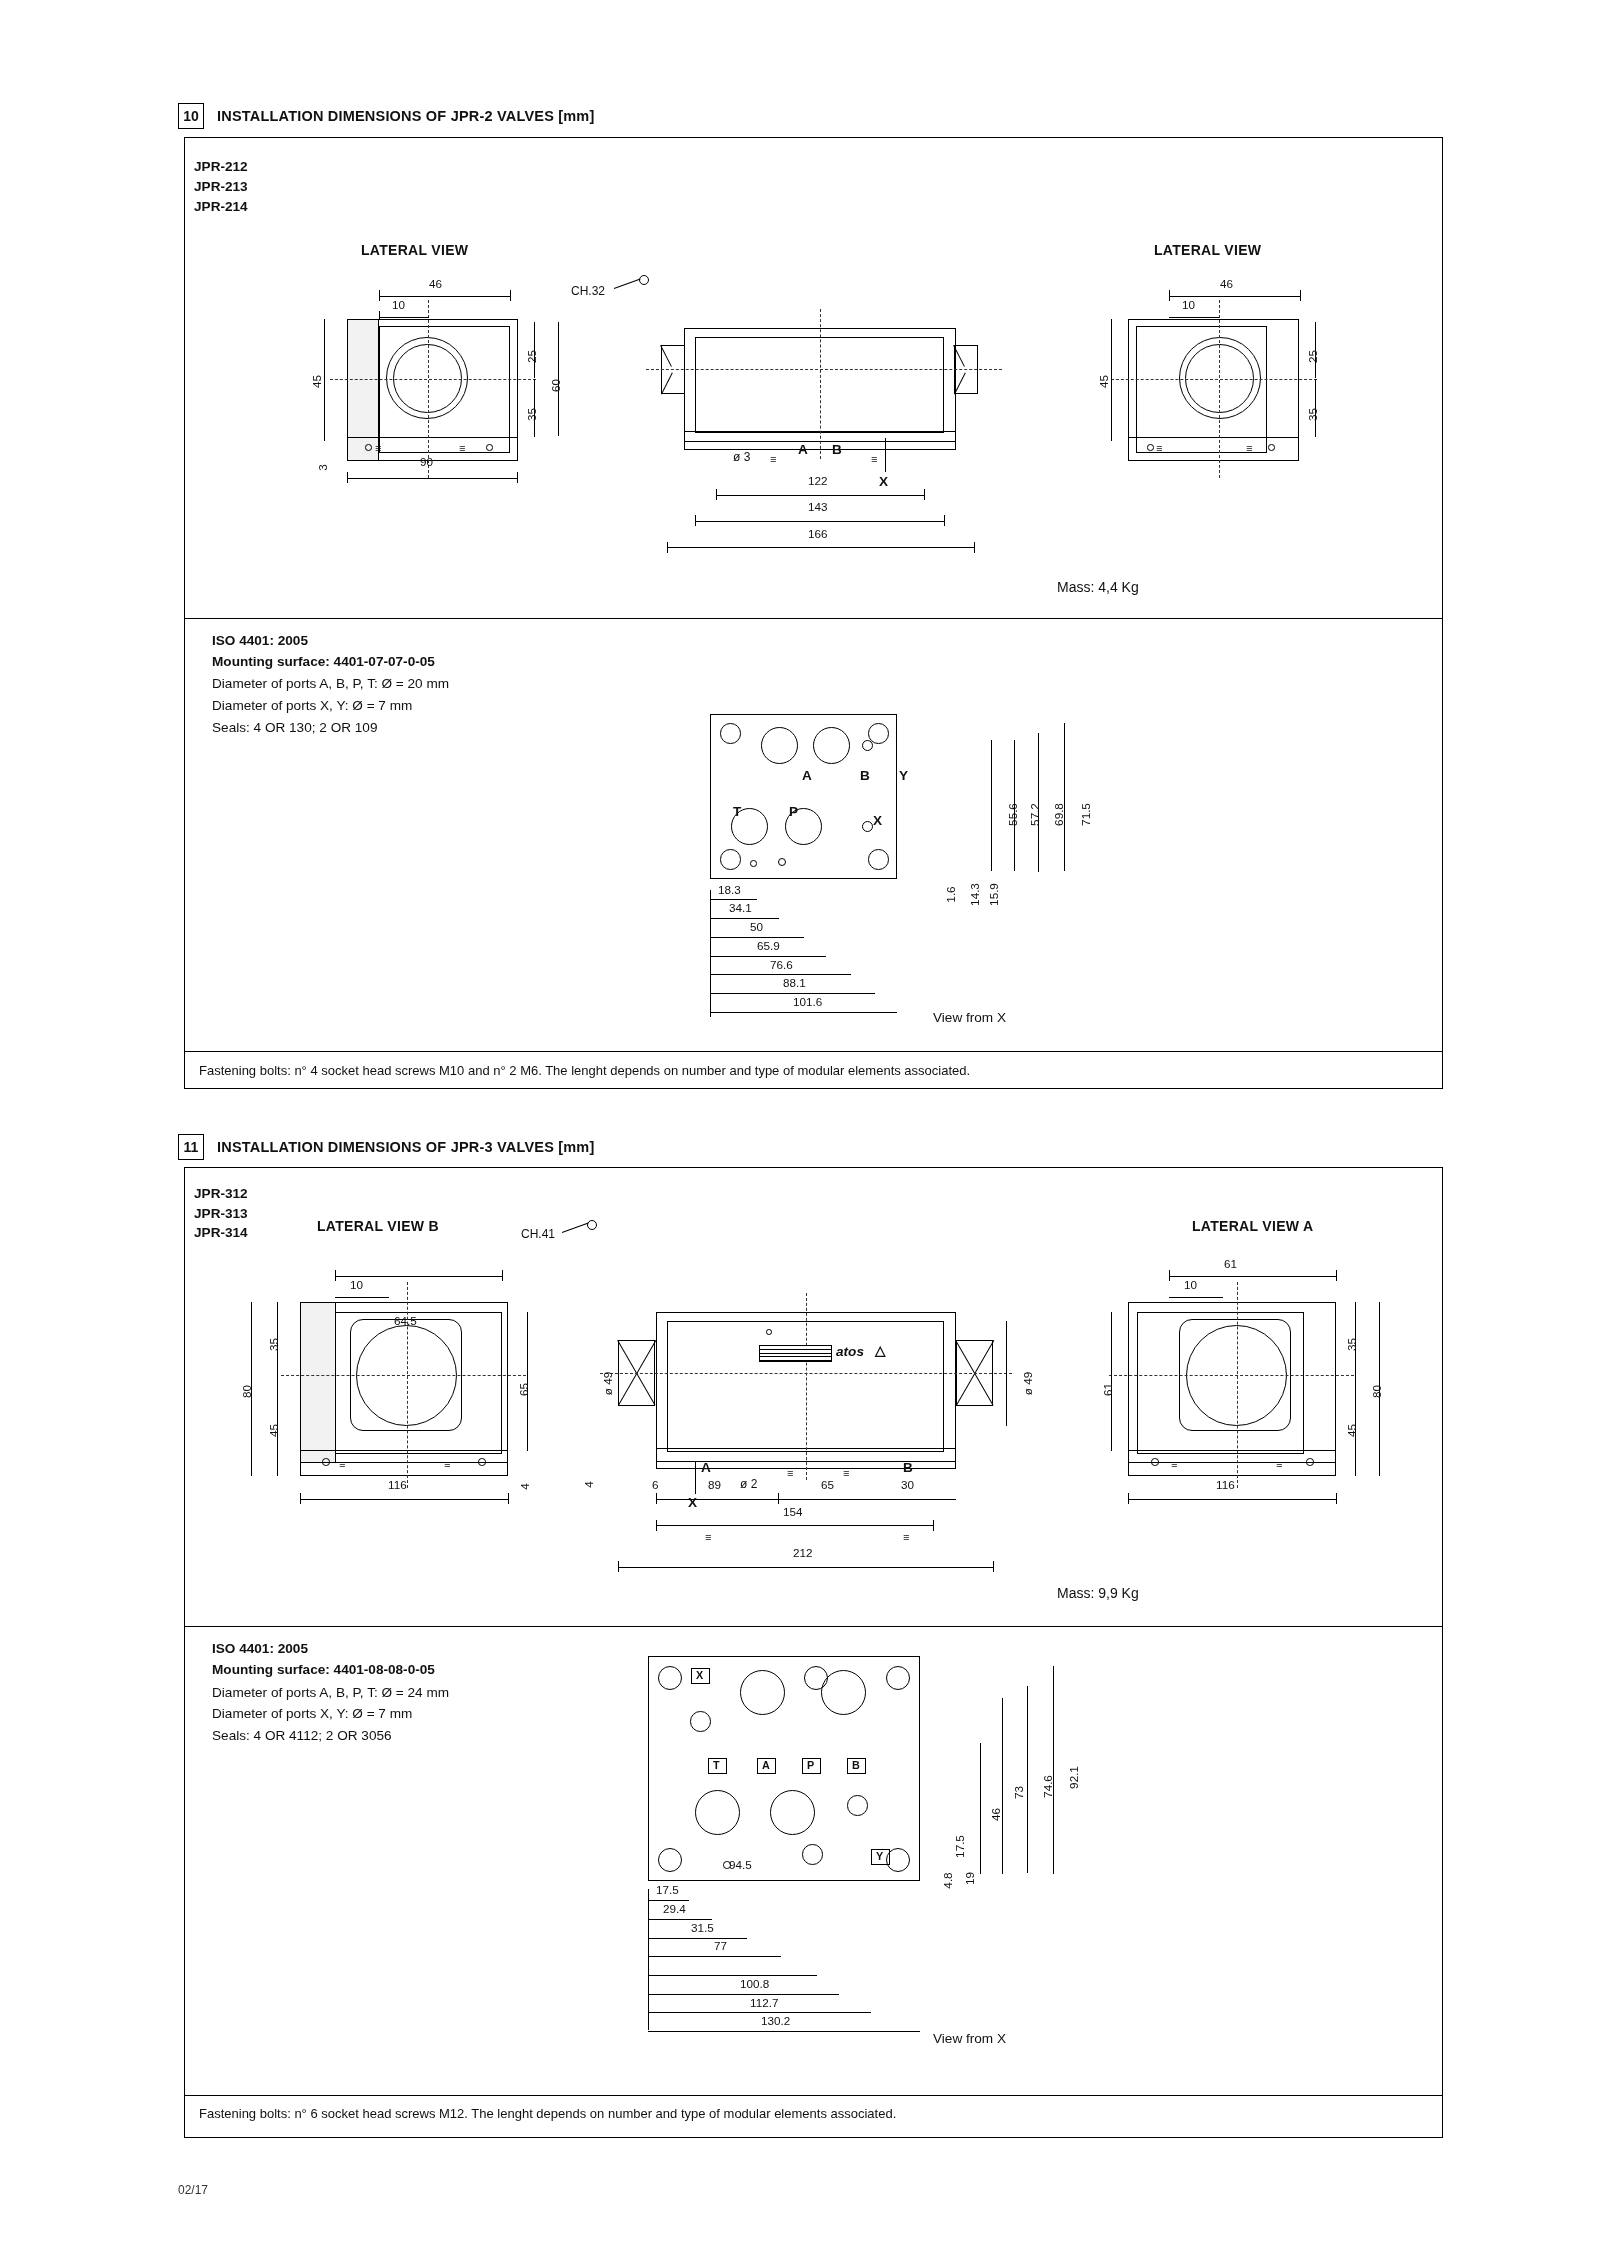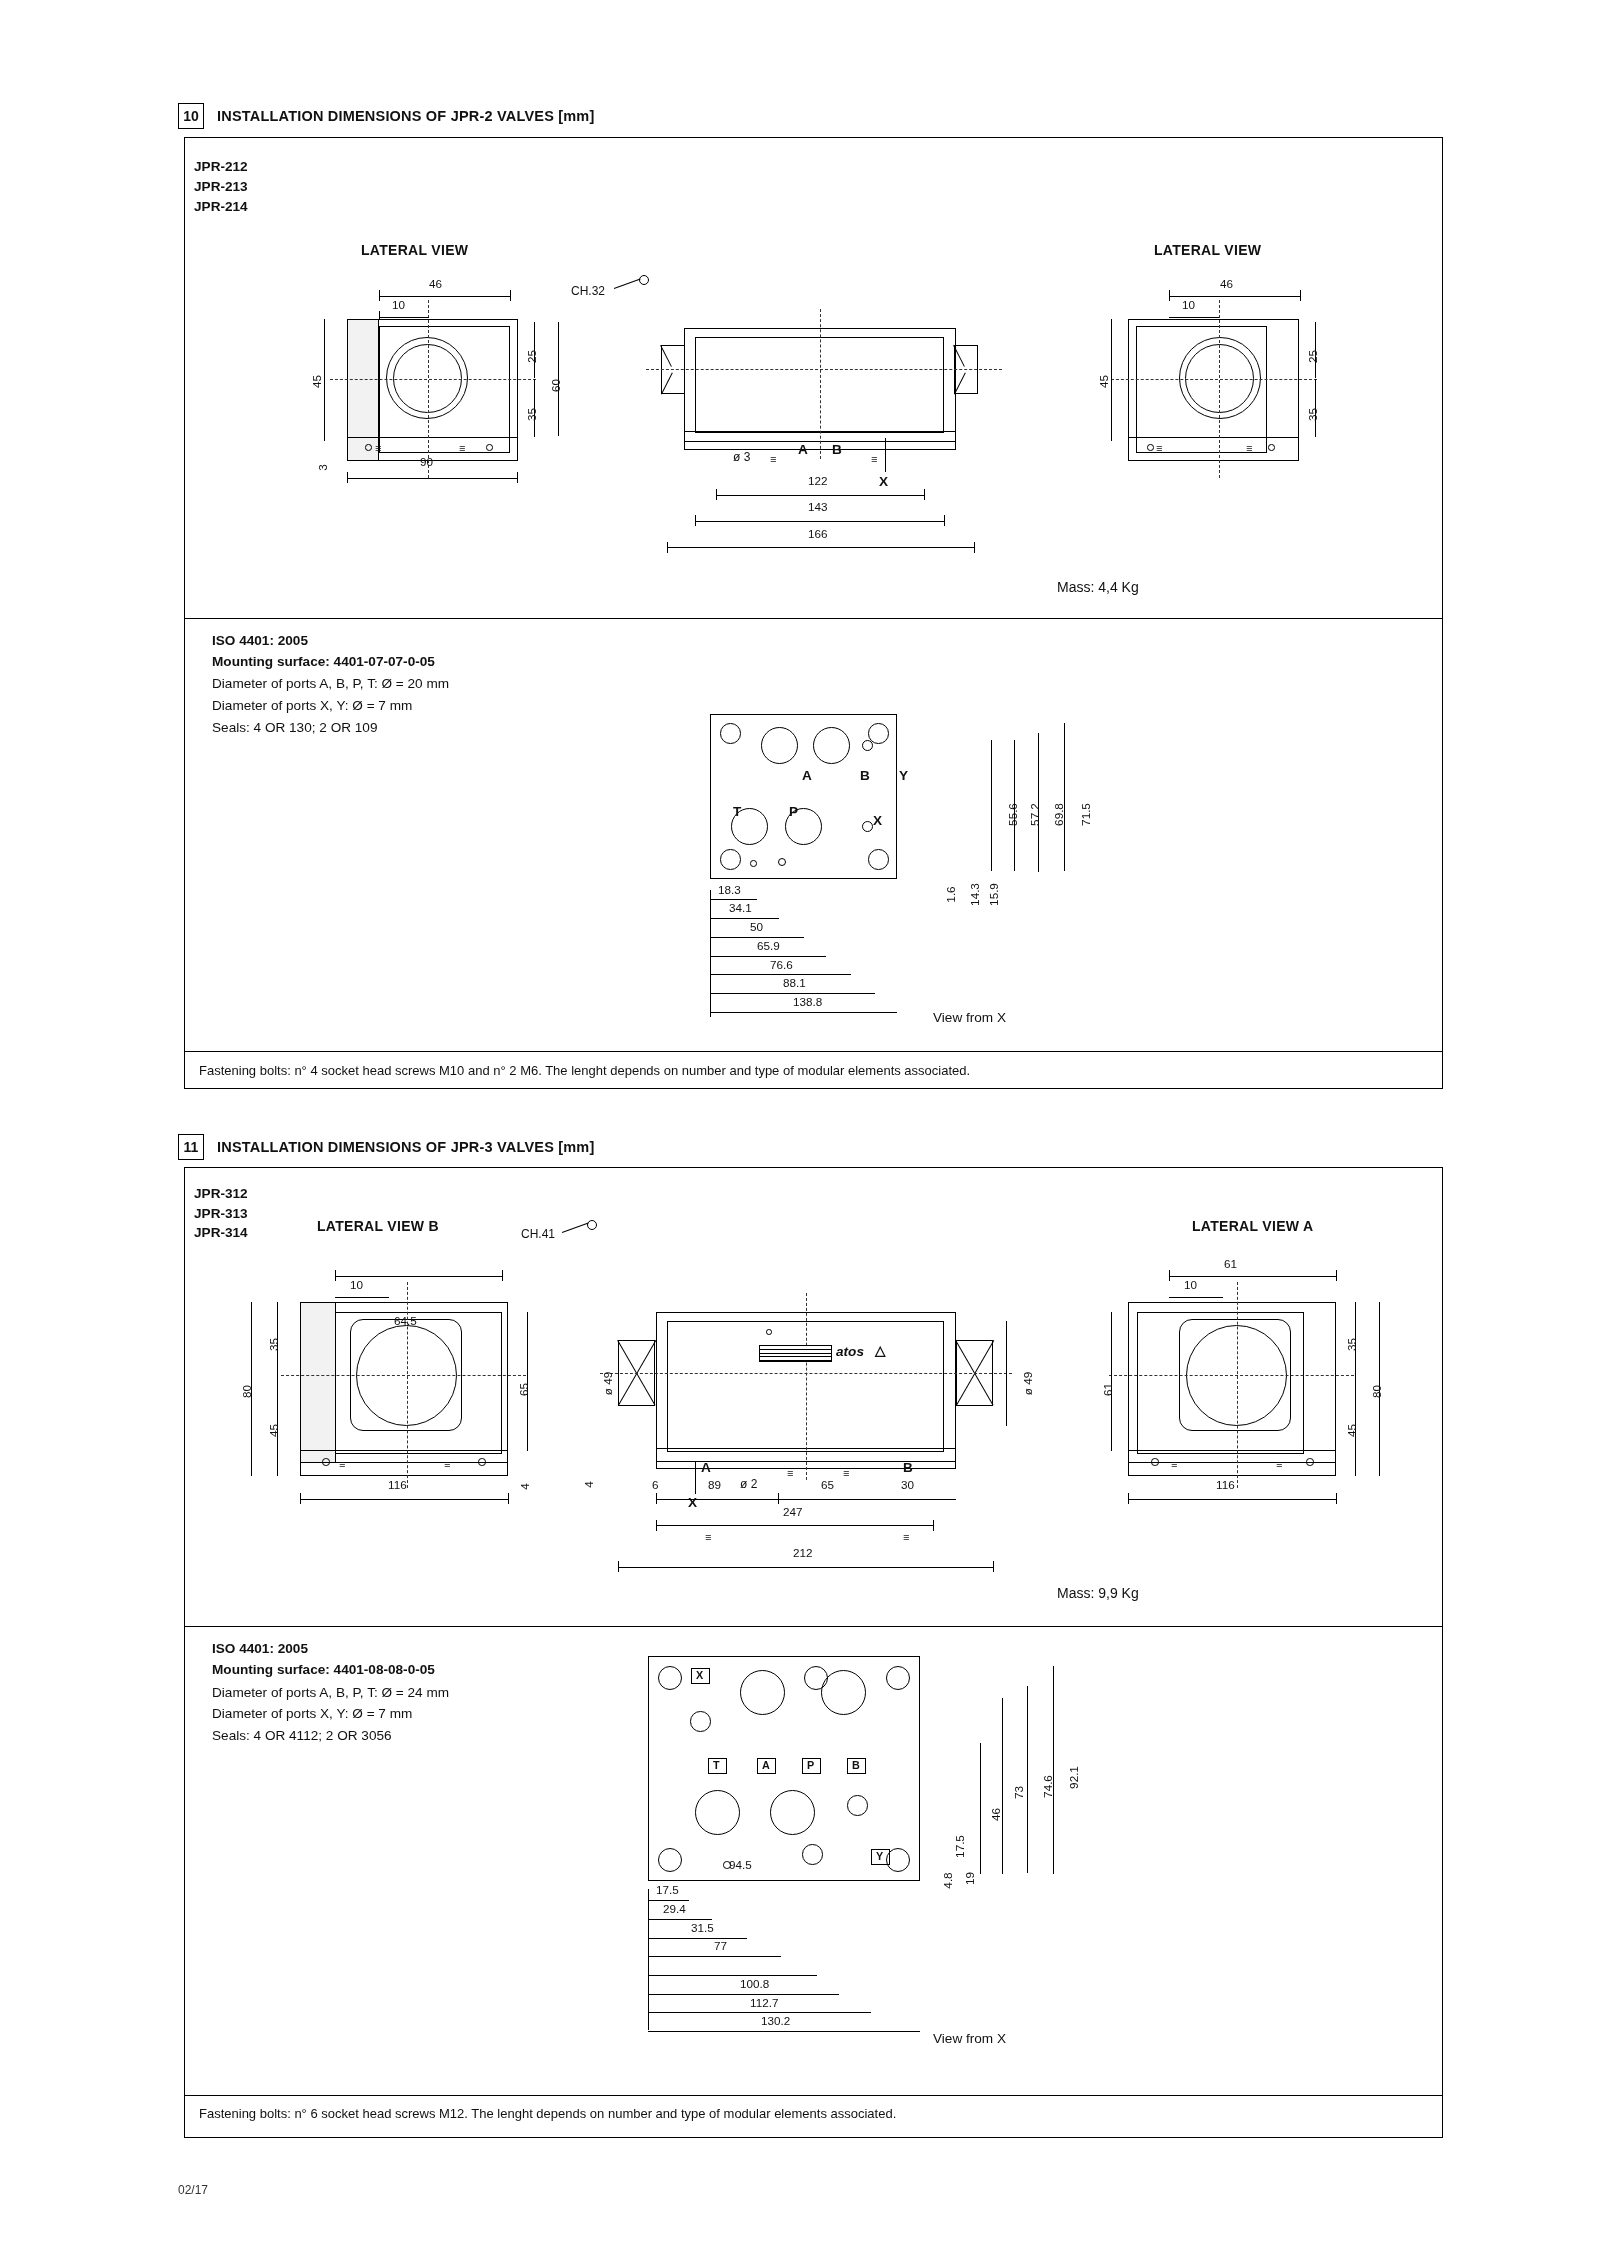--- a/index.html
+++ b/index.html
@@ -214,21 +214,21 @@
     <div class="dimn" style="left:729px;top:901px;">34.1</div>
     <div class="ln lnh" style="left:710px;top:937px;width:94px;"></div>
     <div class="dimn" style="left:750px;top:920px;">50</div>
     <div class="ln lnh" style="left:710px;top:956px;width:116px;"></div>
     <div class="dimn" style="left:757px;top:939px;">65.9</div>
     <div class="ln lnh" style="left:710px;top:974px;width:141px;"></div>
     <div class="dimn" style="left:770px;top:958px;">76.6</div>
     <div class="ln lnh" style="left:710px;top:993px;width:165px;"></div>
     <div class="dimn" style="left:783px;top:976px;">88.1</div>
     <div class="ln lnh" style="left:710px;top:1012px;width:187px;"></div>
-    <div class="dimn" style="left:793px;top:995px;">138.8</div>
+    <div class="dimn" style="left:793px;top:995px;">101.6</div>
     <div class="ln lnv" style="left:710px;top:890px;height:127px;"></div>
 
     <div class="dimn rot2" style="left:942px;top:888px;">1.6</div>
     <div class="dimn rot2" style="left:963px;top:888px;">14.3</div>
     <div class="dimn rot2" style="left:982px;top:888px;">15.9</div>
     <div class="ln lnv" style="left:991px;top:740px;height:131px;"></div>
     <div class="dimn rot2" style="left:1001px;top:808px;">55.6</div>
     <div class="ln lnv" style="left:1014px;top:740px;height:131px;"></div>
     <div class="dimn rot2" style="left:1023px;top:808px;">57.2</div>
     <div class="ln lnv" style="left:1038px;top:733px;height:139px;"></div>
@@ -335,21 +335,21 @@
     <div class="ln lnv" style="left:778px;top:1493px;height:11.2px;"></div>
     <div class="dimn" style="left:708px;top:1478px;">89</div>
     <div class="ln lnh" style="left:778px;top:1499px;width:103px;"></div>
     <div class="dimn" style="left:821px;top:1478px;">65</div>
     <div class="ln lnh" style="left:881px;top:1499px;width:75px;"></div>
     <div class="dimn" style="left:901px;top:1478px;">30</div>
 
     <div class="ln lnh" style="left:656px;top:1525px;width:277px;"></div>
     <div class="ln lnv" style="left:656px;top:1520px;height:11.2px;"></div>
     <div class="ln lnv" style="left:933px;top:1520px;height:11.2px;"></div>
-    <div class="dimn" style="left:783px;top:1505px;">247</div>
+    <div class="dimn" style="left:783px;top:1505px;">154</div>
 
     <div class="ln lnh" style="left:618px;top:1567px;width:375px;"></div>
     <div class="ln lnv" style="left:618px;top:1561px;height:11.2px;"></div>
     <div class="ln lnv" style="left:993px;top:1561px;height:11.2px;"></div>
     <div class="dimn" style="left:793px;top:1546px;">212</div>
     <div class="tiny" style="left:705px;top:1531px;">≡</div>
     <div class="tiny" style="left:903px;top:1531px;">≡</div>
   </div>
 
   <div>

